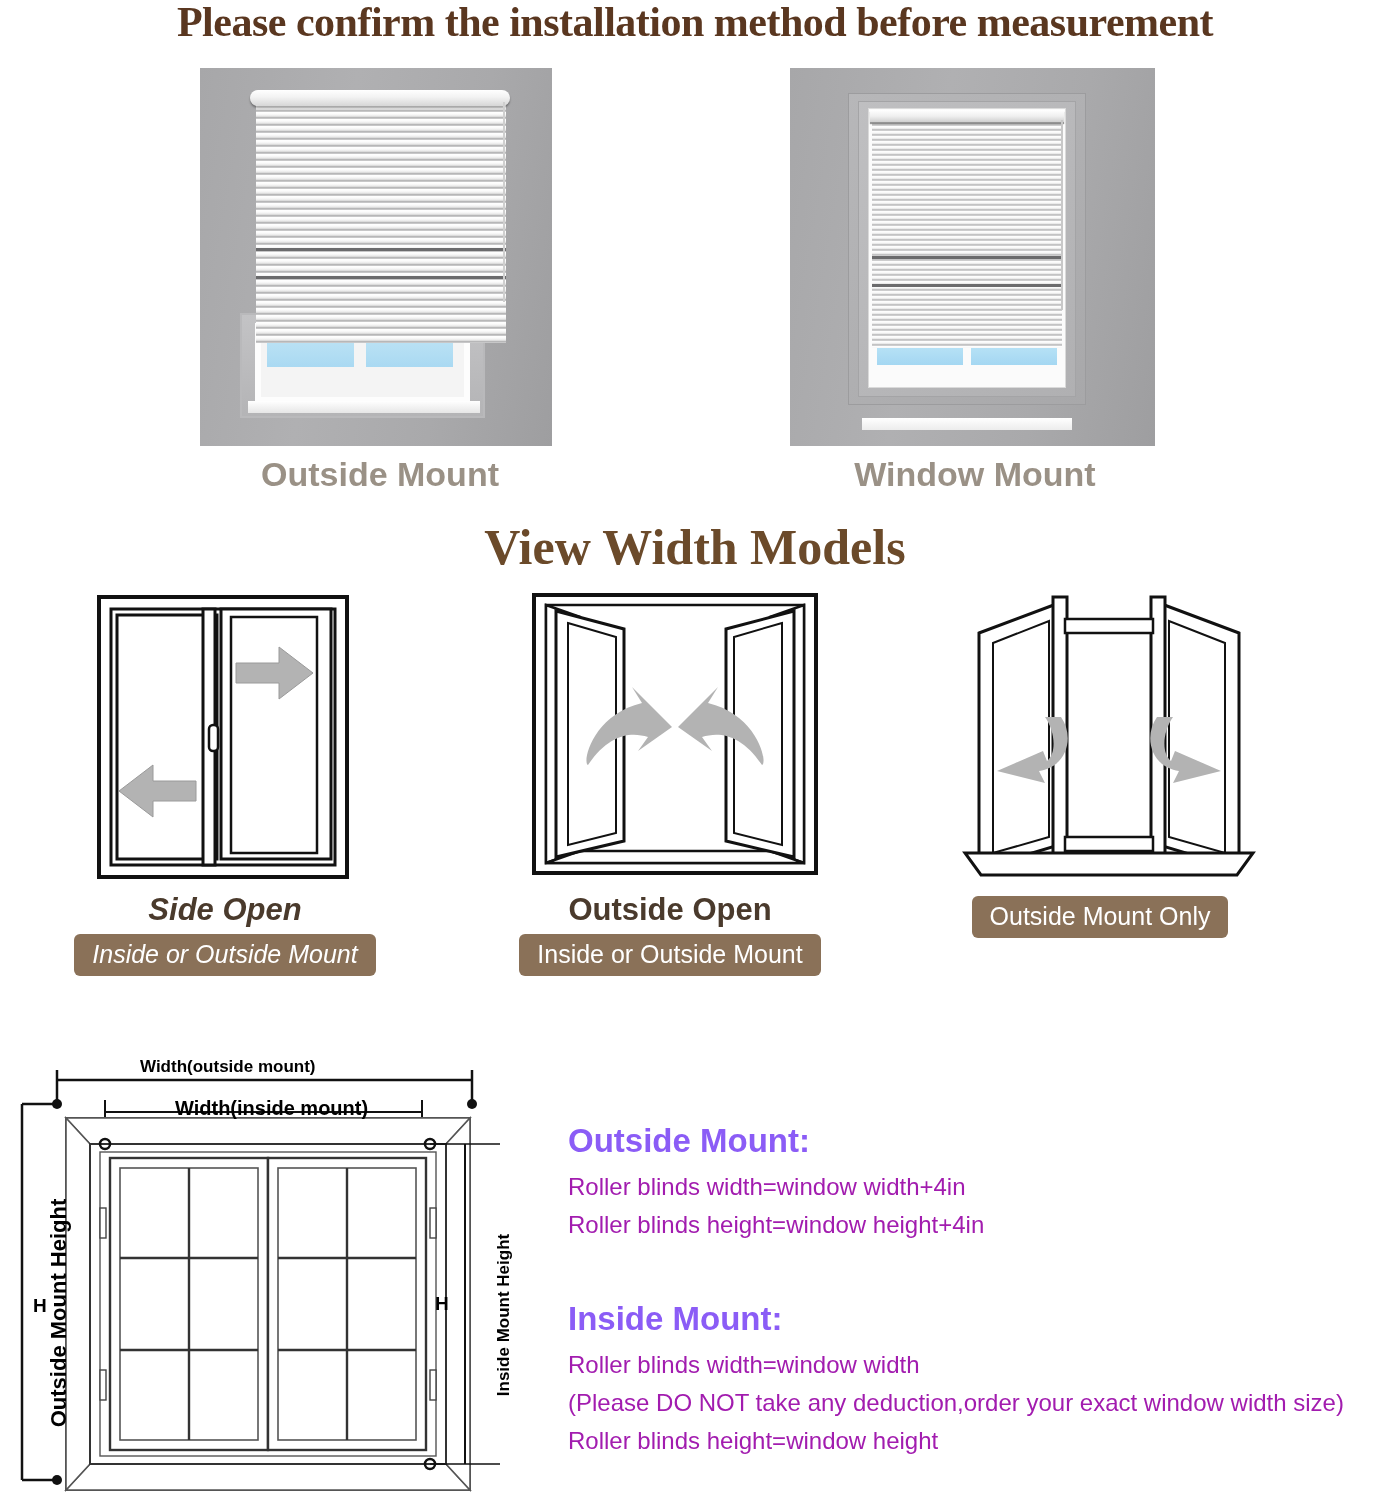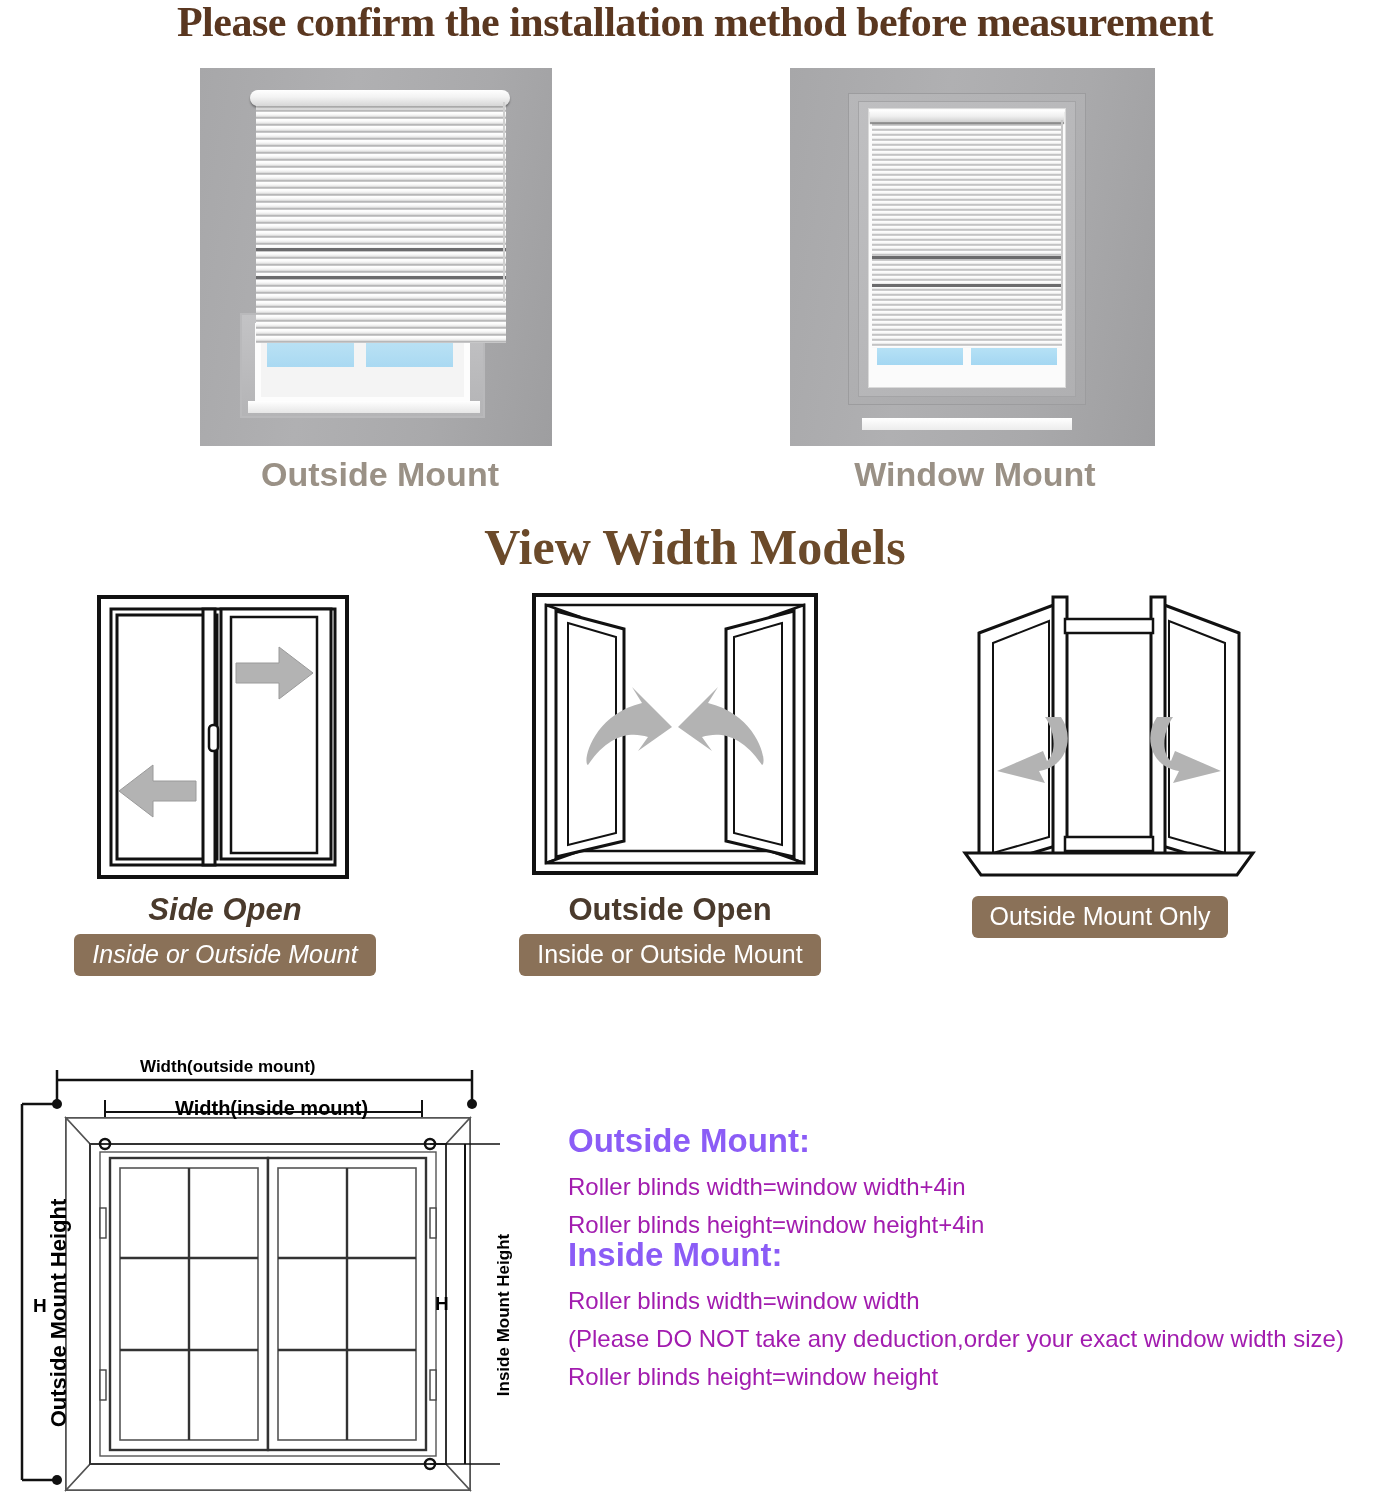--- a/index.html
+++ b/index.html
@@ -87,21 +87,21 @@
   #lbl-width-inside{left:175px;top:1097px;font-size:20px;}
   #lbl-h-outside-vert{left:-55px;top:1300px;font-size:22px;transform:rotate(-90deg);transform-origin:center;}
   #lbl-h-inside-vert{left:423px;top:1305px;font-size:17px;transform:rotate(-90deg);transform-origin:center;}
   #lbl-h-left{left:33px;top:1295px;font-size:19px;}
   #lbl-h-right{left:435px;top:1293px;font-size:19px;}
   
   .info-block{position:absolute;left:568px;}
   .info-head{font-size:33px;font-weight:bold;color:#8b5cf6;line-height:46px;margin:0 0 4px 0;}
   .info-line{font-size:24px;color:#a21caf;line-height:38px;white-space:nowrap;}
   #info-outside{top:1118px;}
-  #info-inside{top:1232px;}
+  #info-inside{top:1296px;}
 </style>
 </head>
 <body>
 
 <div class="main-title">Please confirm the installation method before measurement</div>
 
 <div class="photo" id="photo-outside">
   <div class="wall"></div>
   <div class="om-window-frame"></div>
   <div class="om-window-inner">

